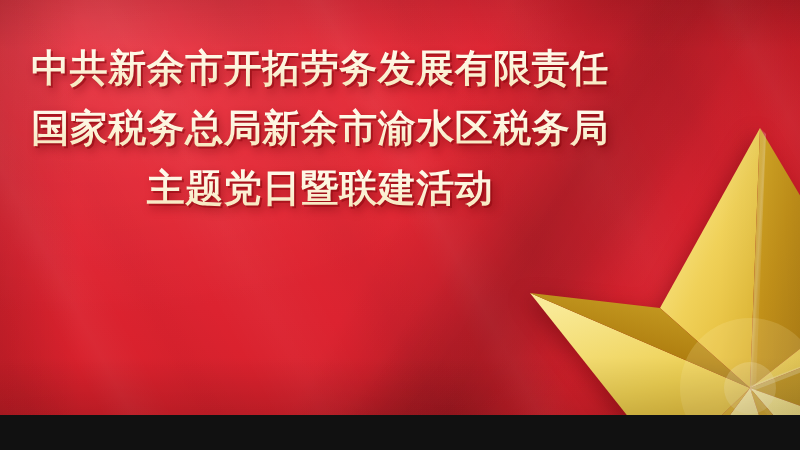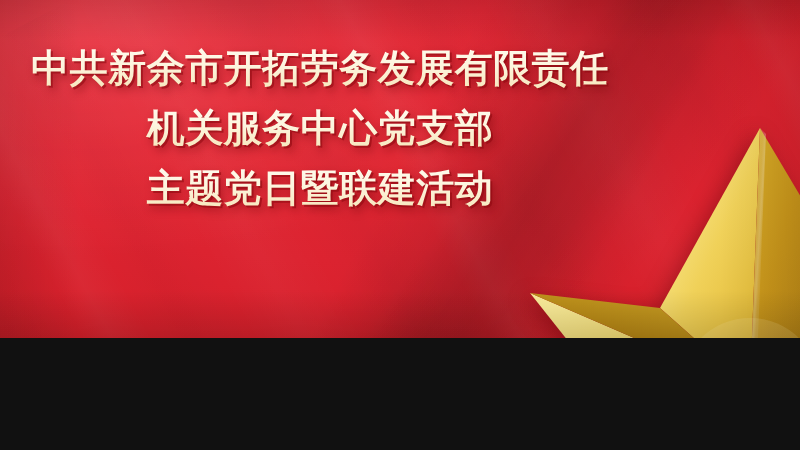--- a/index.html
+++ b/index.html
@@ -3,21 +3,21 @@
 <meta charset="utf-8">
 <style>
   html, body {
     margin: 0;
     padding: 0;
     background: #111;
   }
   #stage {
     position: relative;
     width: 800px;
-    height: 338px;
+    height: 415px;
     overflow: hidden;
     font-family: Liberation Serif, serif;
     background: #701a75;
   }
 
   
   .bg-base {
     position: absolute;
     inset: 0;
     background:
@@ -233,17 +233,17 @@
 
       <circle cx="320" cy="293" r="70" fill="rgba(255,240,170,0.18)"></circle>
       <circle cx="320" cy="293" r="26" fill="rgba(255,248,210,0.22)"></circle>
     </svg>
   </div>
 
   <div class="bg-vignette"></div>
 
   <div class="title-block">
     <div class="title-line">中共新余市开拓劳务发展有限责任</div>
-    <div class="title-line">机关服务中心党支部</div>
+    <div class="title-line">国家税务总局新余市渝水区税务局</div>
     <div class="title-line">主题党日暨联建活动</div>
   </div>
 
 </div>
 
 </body></html>

